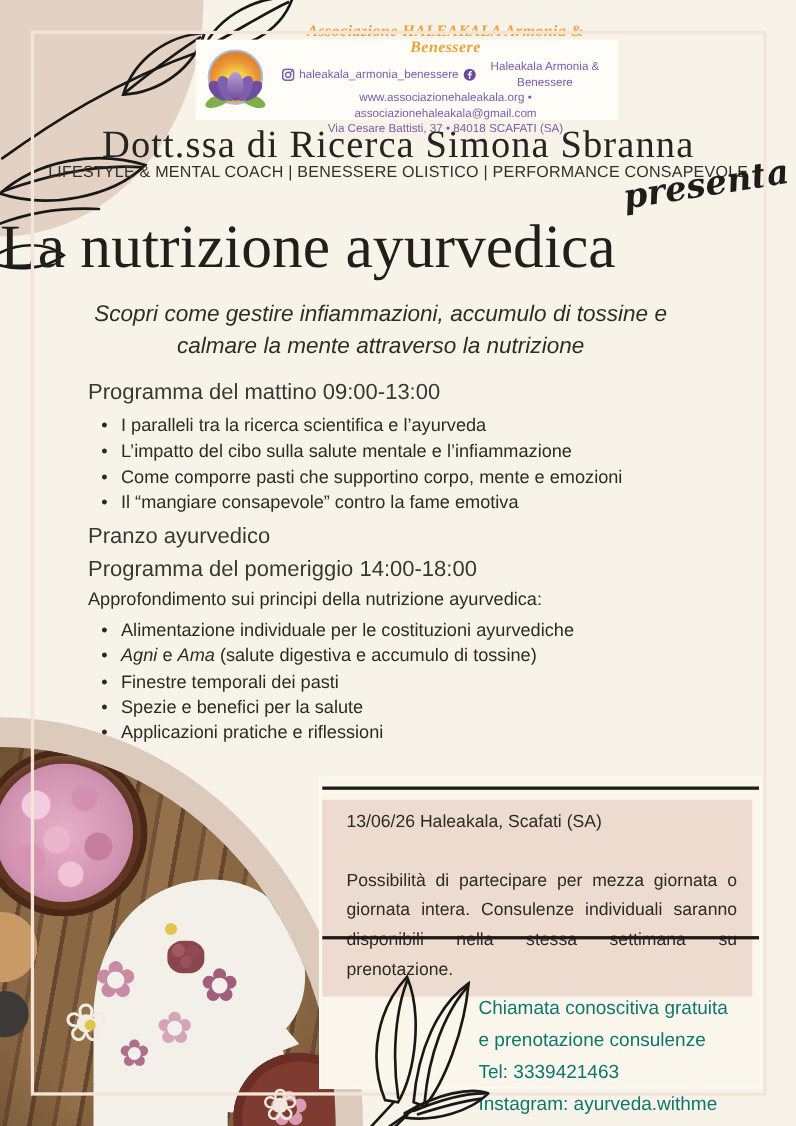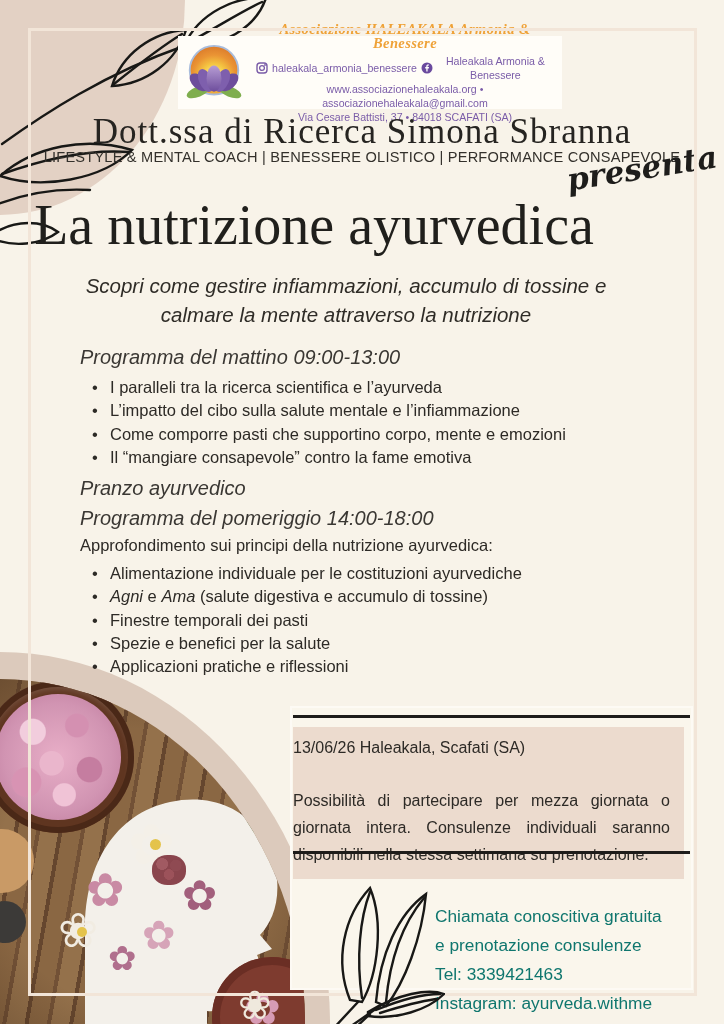--- a/index.html
+++ b/index.html
@@ -49,32 +49,32 @@
     font-size:14.6px;color:#33302b;letter-spacing:.2px;font-weight:500;
   }
   .presenta{
     left:566px;top:150px;z-index:13;
     font-family:"DejaVu Serif", serif;font-style:italic;font-weight:600;
     font-size:31px;color:#1e1d1b;transform:rotate(-9deg);
   }
 
   
   .event-title{
-    left:0;top:196px;width:628px;text-align:center;z-index:12;
+    left:0;top:196px;width:628px;text-align:left;z-index:12;
     font-family:"Liberation Serif", serif;font-size:56px;color:#201f1c;
     line-height:1.05;
   }
   .event-tagline{
     left:66px;top:271px;width:560px;text-align:center;z-index:12;
     font-style:italic;font-size:20.5px;color:#2f2c27;line-height:29px;
   }
 
   
   .section-heading{
-    left:80px;width:560px;z-index:12;font-size:20px;color:#3a3733;font-weight:500;font-style:italic;
+    left:80px;width:560px;z-index:12;font-size:20px;color:#3a3733;font-weight:500;
   }
   .h-morning{top:346px;}
   .h-lunch{top:477px;}
   .h-afternoon{top:507px;}
   .afternoon-intro{left:80px;top:536px;width:560px;z-index:12;font-size:16.5px;color:#2d2a26;}
   ul.agenda{
     left:88px;width:545px;z-index:12;margin:0;padding:0;list-style:none;
     font-size:16.5px;color:#2d2a26;
   }
   .list-morning{top:376px;}
@@ -85,21 +85,21 @@
   
   .content-panel{
     left:290px;top:706px;width:403px;height:284px;z-index:10;
     background:#faf6ec;border:2px solid #fdfaf4;box-sizing:border-box;
   }
   .rule{left:293px;width:397px;height:3px;background:#1e1c1a;z-index:12;}
   .rule-top{top:715px;}
   .rule-bottom{top:851px;}
   .info-box{
     left:293px;top:727px;width:391px;z-index:12;background:#ecdbce;
-    box-sizing:border-box;padding:10px 14px 11px 0;
+    box-sizing:border-box;padding:10px 14px 11px 22px;
     font-size:16px;color:#2d2a26;
   }
   .info-date{margin-bottom:5px;line-height:22px;}
   .info-details{text-align:justify;line-height:27px;margin-top:28px;}
 
   .contact{
     left:435px;top:902px;width:250px;z-index:12;
     font-size:17.3px;color:#0f766e;line-height:29px;
   }
 

